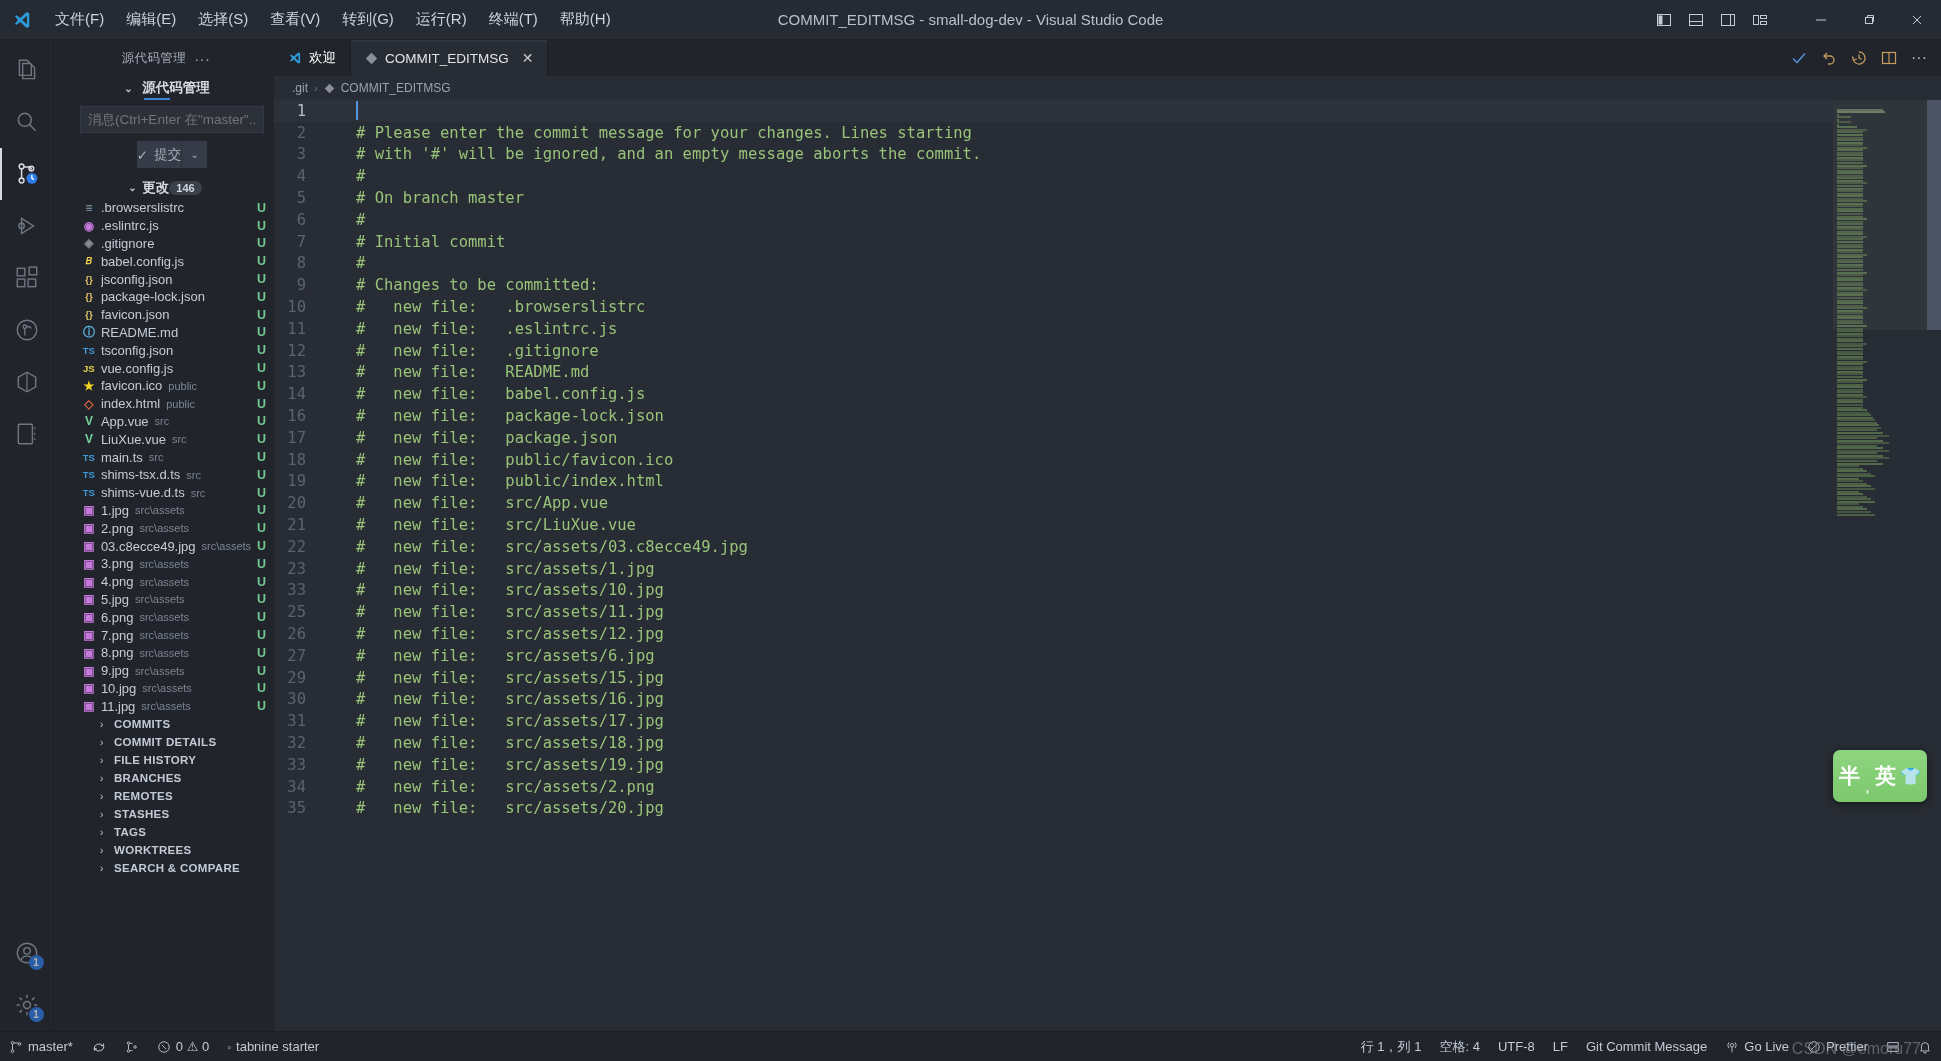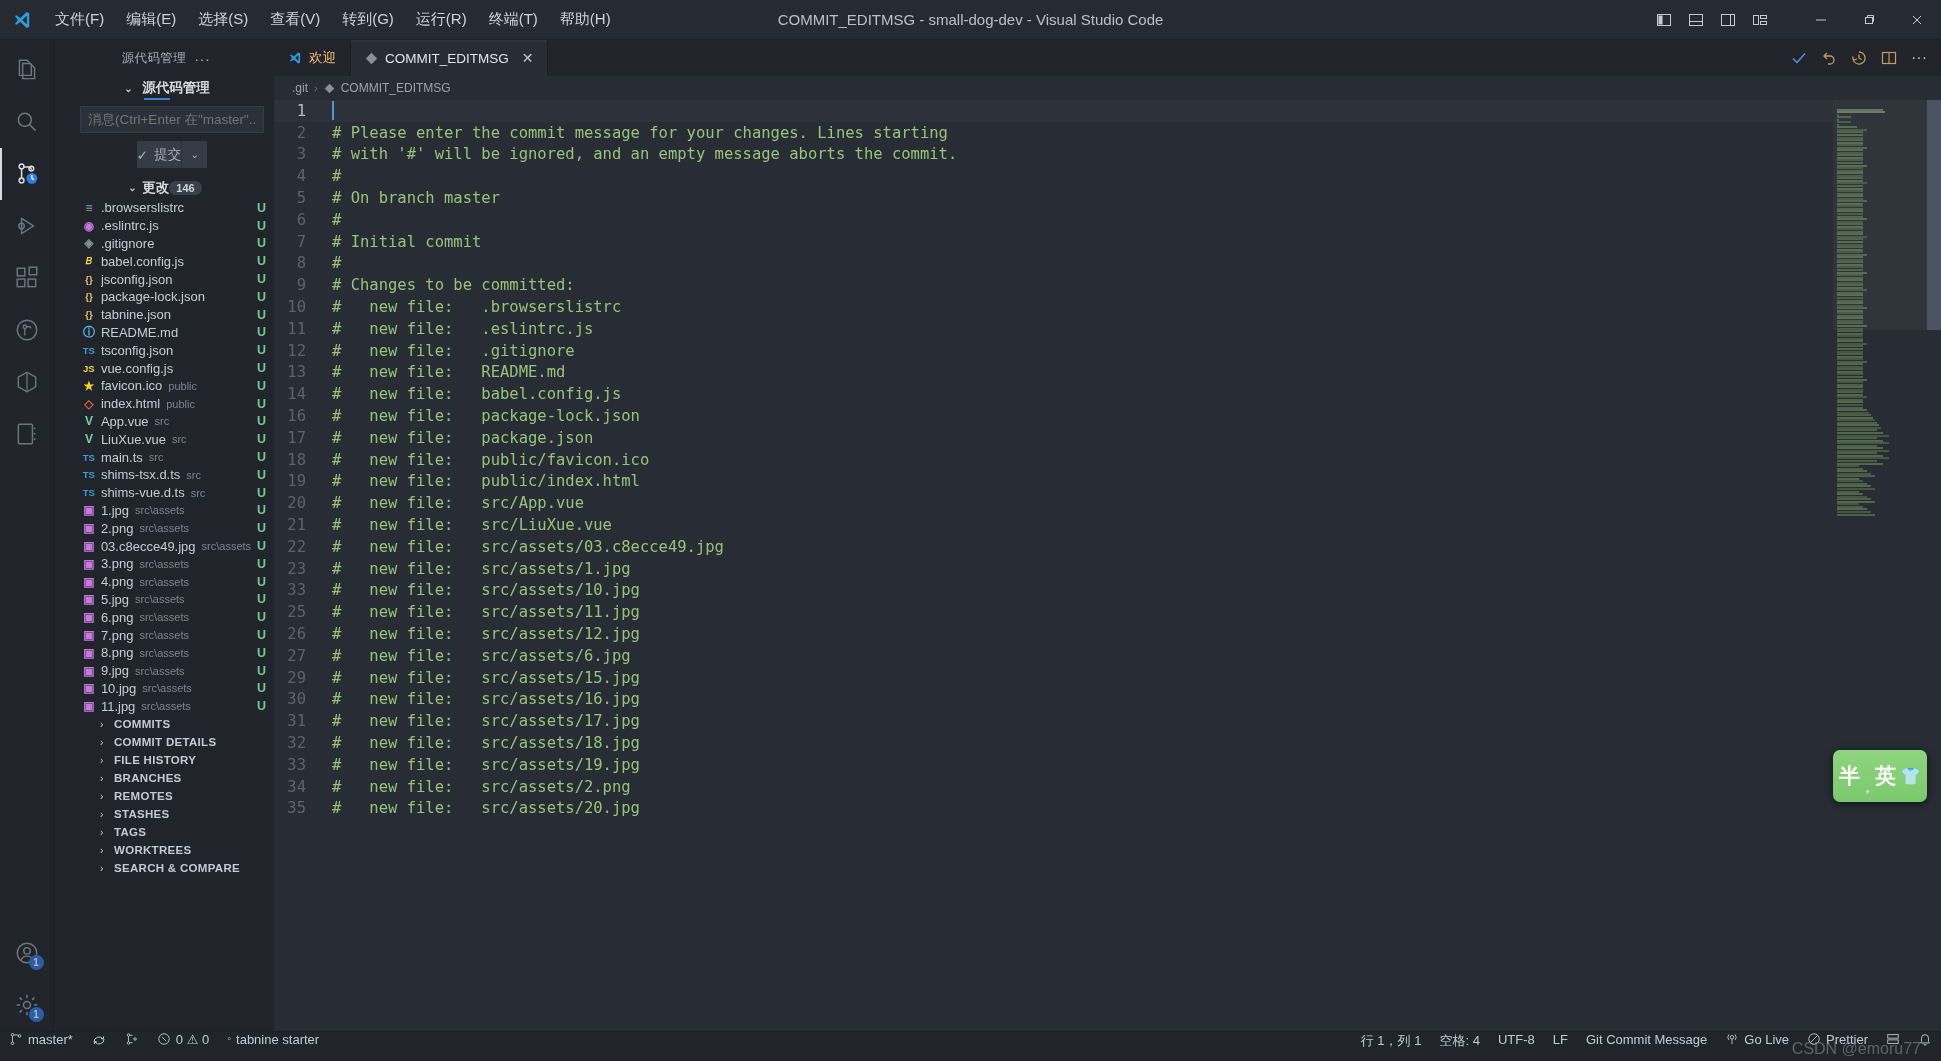--- a/index.html
+++ b/index.html
@@ -133,21 +133,21 @@
     padding-left: 12px; cursor: pointer;
     font-size: 11.5px; color: #c3cad6; font-weight: 700; letter-spacing: .3px;
   }
   .panel-row .chev { font-size: 10px; width: 14px; color:#c3c9d4; font-weight:400;}
 
   
   .editor-area { flex: 1; display: flex; flex-direction: column; min-width: 0; background: #282c34; }
   .tabs-row { height: 36px; display: flex; background: #21252b; position: relative; }
   .tab {
     display: flex; align-items: center; gap: 7px;
-    padding: 0 14px; font-size: 13.5px; color: #fdba74;
+    padding: 0 14px; font-size: 13.5px; color: #ffffff;
     cursor: pointer; border-right: 1px solid #1b1f24;
     max-width: 260px;
   }
   .tab.active { background: #282c34; color: #dfe3ea; position: relative; }
   .tab.active::after { content:""; position:absolute; left:0; right:0; bottom:0; height:1px; background:#282c34;}
   .tab.active::before { content:""; position:absolute; left:0; right:0; top:0; height:2px; background:#2f3440;}
   .tab .close { font-size: 14px; margin-left: 6px; opacity:.85; }
   .tabs-actions { margin-left:auto; display:flex; align-items:center; gap:2px; padding-right:8px; }
   .tab-action { width: 28px; height: 28px; display:flex; align-items:center; justify-content:center; cursor:pointer; color:#b5bcc9;}
 
@@ -163,21 +163,21 @@
   .code-line.current { background: #2c313a; }
   .ln {
     width: 58px; text-align: right; padding-right: 26px;
     color: #5c6370; font-size: 15.5px;
     font-family: "DejaVu Sans Mono", monospace;
     flex: 0 0 58px; user-select: none;
   }
   .code-line.current .ln { color: #b6bdc9; }
   .code-text {
     font-family: "DejaVu Sans Mono", monospace;
-    font-size: 15.5px; color: #98c379; white-space: pre;
+    font-size: 15.5px; color: #98c379; white-space: pre; margin-left: 24px;
   }
   .caret {
     display: inline-block; width: 2px; height: 19px; background: #5794e0;
     vertical-align: middle;
   }
   
   .minimap { width: 108px; position: relative; background: #282c34; flex: 0 0 108px; overflow: hidden;}
   .mm-line { height: 2px; margin-bottom: 0.55px; display:block; }
   .mm-slider { position:absolute; left:0; right:0; top:0; height:230px; background:#ffffff0a;}
   .code-vscroll {
@@ -199,21 +199,21 @@
   }
   .ime-popup .sub { font-size: 11px; align-self: flex-end; padding-bottom: 6px; }
   .ime-popup .shirt { font-size: 17px; margin-left:2px;}
 
   
   .statusbar {
     height: 30px; min-height:30px; background: #21252b;
     display: flex; align-items: center; color: #c3cad6; font-size: 13px;
     border-top: 1px solid #1b1f24;
   }
-  .sb-item { display: flex; align-items: flex-start; gap: 5px; padding: 0 9px; height: 100%; cursor: pointer; white-space: nowrap;}
+  .sb-item { display: flex; align-items: center; gap: 5px; padding: 0 9px; height: 100%; cursor: pointer; white-space: nowrap;}
   .sb-right { margin-left: auto; display: flex; align-items: center; height: 100%;}
   .watermark {
     position: absolute; right: 20px; bottom: 3px;
     color: #8d939f; font-size: 16px; opacity: .55; pointer-events: none;
     font-family: "Liberation Sans", sans-serif;
   }
   svg { display: block; }
 </style>
 </head>
 <body>
@@ -421,21 +421,21 @@
             <span class="fname">jsconfig.json</span>
             <span class="fstatus">U</span>
           </div>
           <div class="file-row">
             <span class="fi" style="color: rgb(230, 200, 110); font-size: 9.5px; font-weight: 700;">{}</span>
             <span class="fname">package-lock.json</span>
             <span class="fstatus">U</span>
           </div>
           <div class="file-row">
             <span class="fi" style="color: rgb(230, 200, 110); font-size: 9.5px; font-weight: 700;">{}</span>
-            <span class="fname">tabnine.json</span>
+            <span class="fname">favicon.json</span>
             <span class="fstatus">U</span>
           </div>
           <div class="file-row">
             <span class="fi" style="color: rgb(91, 179, 224); font-size: 12px; font-weight: 700;">ⓘ</span>
             <span class="fname">README.md</span>
             <span class="fstatus">U</span>
           </div>
           <div class="file-row">
             <span class="fi" style="color: rgb(63, 154, 214); font-size: 9.5px; font-weight: 700;">TS</span>
             <span class="fname">tsconfig.json</span>

